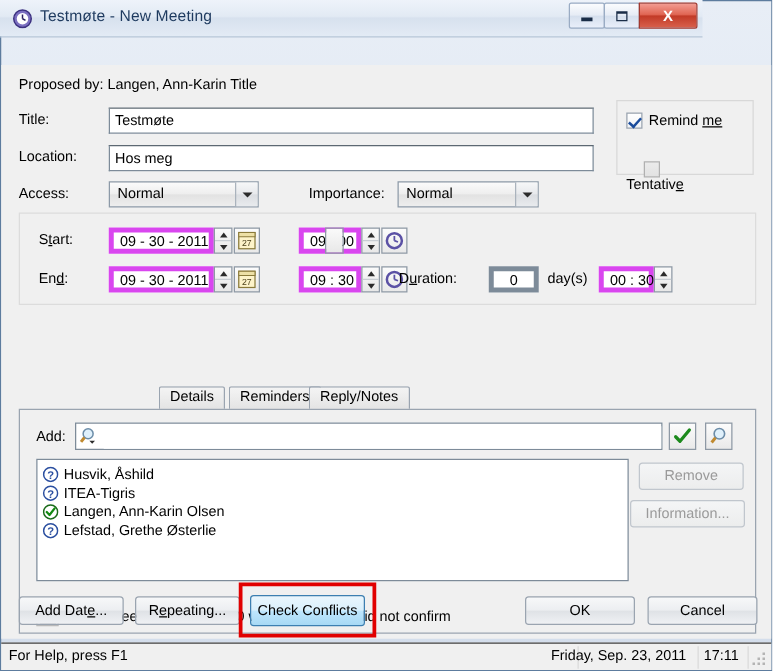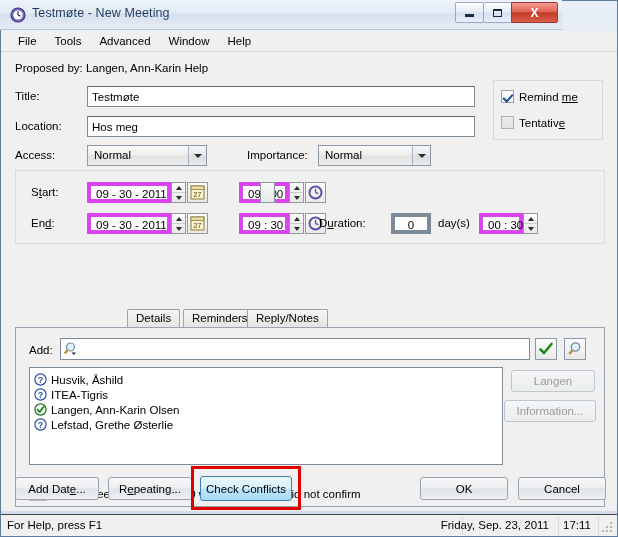--- a/index.html
+++ b/index.html
@@ -409,31 +409,24 @@
         <span class="glyph">
             <i class="max-glyph"></i>
           </span>
       </div>
       <div class="win-btn close">
         <span class="glyph">X</span>
       </div>
     </div>
   </div>
 
-  <div class="menubar">
-    <div class="menu-item">File</div>
-    <div class="menu-item">Tools</div>
-    <div class="menu-item">Advanced</div>
-    <div class="menu-item">Window</div>
-    <div class="menu-item">Help</div>
-  </div>
 
   <div class="client">
 
-    <div class="proposed">Proposed by: Langen, Ann-Karin Help</div>
+    <div class="proposed">Proposed by: Langen, Ann-Karin Title</div>
 
     <div class="lbl" style="left:14px; top:38px;">Title:</div>
     <input class="txtfield" style="left: 86px; top: 34px; width: 388px; height: 21px;" value="Testmøte">
 
     <div class="lbl" style="left:14px; top:68px;">Location:</div>
     <input class="txtfield" style="left: 86px; top: 64px; width: 388px; height: 21px;" value="Hos meg">
 
     <div class="lbl" style="left:14px; top:97px;">Access:</div>
     <div class="combo" style="left:86px; top:93px; width:120px;">
       <span class="ctext">Normal</span>
@@ -448,21 +441,21 @@
       <span class="cbtn">
           <i class="arrow-down"></i>
         </span>
     </div>
 
     <div class="groupbox" style="left:492px; top:28px; width:110px; height:60px;"></div>
     <div class="cbrow" style="left:500px; top:38px;">
       <span class="cbox checked"></span>
       <span><span>Remind </span><span class="u">me</span></span>
     </div>
-    <div class="cbrow" style="left:500px; top:64px;">
+    <div class="cbrow" style="left:500px; top:77px;flex-direction:column;">
       <span class="cbox dim"></span>
       <span><span>Tentativ</span><span class="u">e</span></span>
     </div>
 
     <div class="panel" style="left:14px; top:118px; width:590px; height:74px;"></div>
 
     <div class="lbl" style="left:30px; top:134px;"><span>S</span><span class="u">t</span><span>art:</span></div>
     <div class="spinbox" style="left:86px; top:130px; width:84px; height:21px;">09 - 30 - 2011</div>
     <div class="spinner" style="left:170px; top:130px;">
       <span class="up">
@@ -610,21 +603,21 @@
             <svg width="13" height="13" viewBox="0 0 13 13">
               <circle cx="6.5" cy="6.5" r="5.6" fill="#ffffff" stroke="#2b4fa0" stroke-width="1.2"></circle>
               <text x="6.5" y="10" font-size="9" text-anchor="middle" fill="#2b4fa0" font-family="Liberation Sans, sans-serif" font-weight="bold">?</text>
             </svg>
           </span>
           <span>Lefstad, Grethe Østerlie</span>
         </div>
       </div>
     </div>
 
-    <div class="btn disabled" style="left:510px; top:318px; width:84px; height:22px;">Langen</div>
+    <div class="btn disabled" style="left:510px; top:318px; width:84px; height:22px;">Remove</div>
     <div class="btn disabled" style="left:503px; top:348px; width:92px; height:22px;">Information...</div>
 
     <div class="envelope-box" style="left:28px; top:434px;">
       <svg width="13" height="10" viewBox="0 0 13 10">
         <rect x="0.5" y="0.5" width="12" height="9" fill="#ffffff" stroke="#9a9a9a" stroke-width="1"></rect>
         <path d="M0.5 0.5 L6.5 5.5 L12.5 0.5" fill="none" stroke="#9a9a9a" stroke-width="1"></path>
       </svg>
     </div>
     <div class="lbl" style="left:54px; top:436px;">4 Attendees; 1 will attend, 0 will not attend, 3 did not confirm</div>
 

